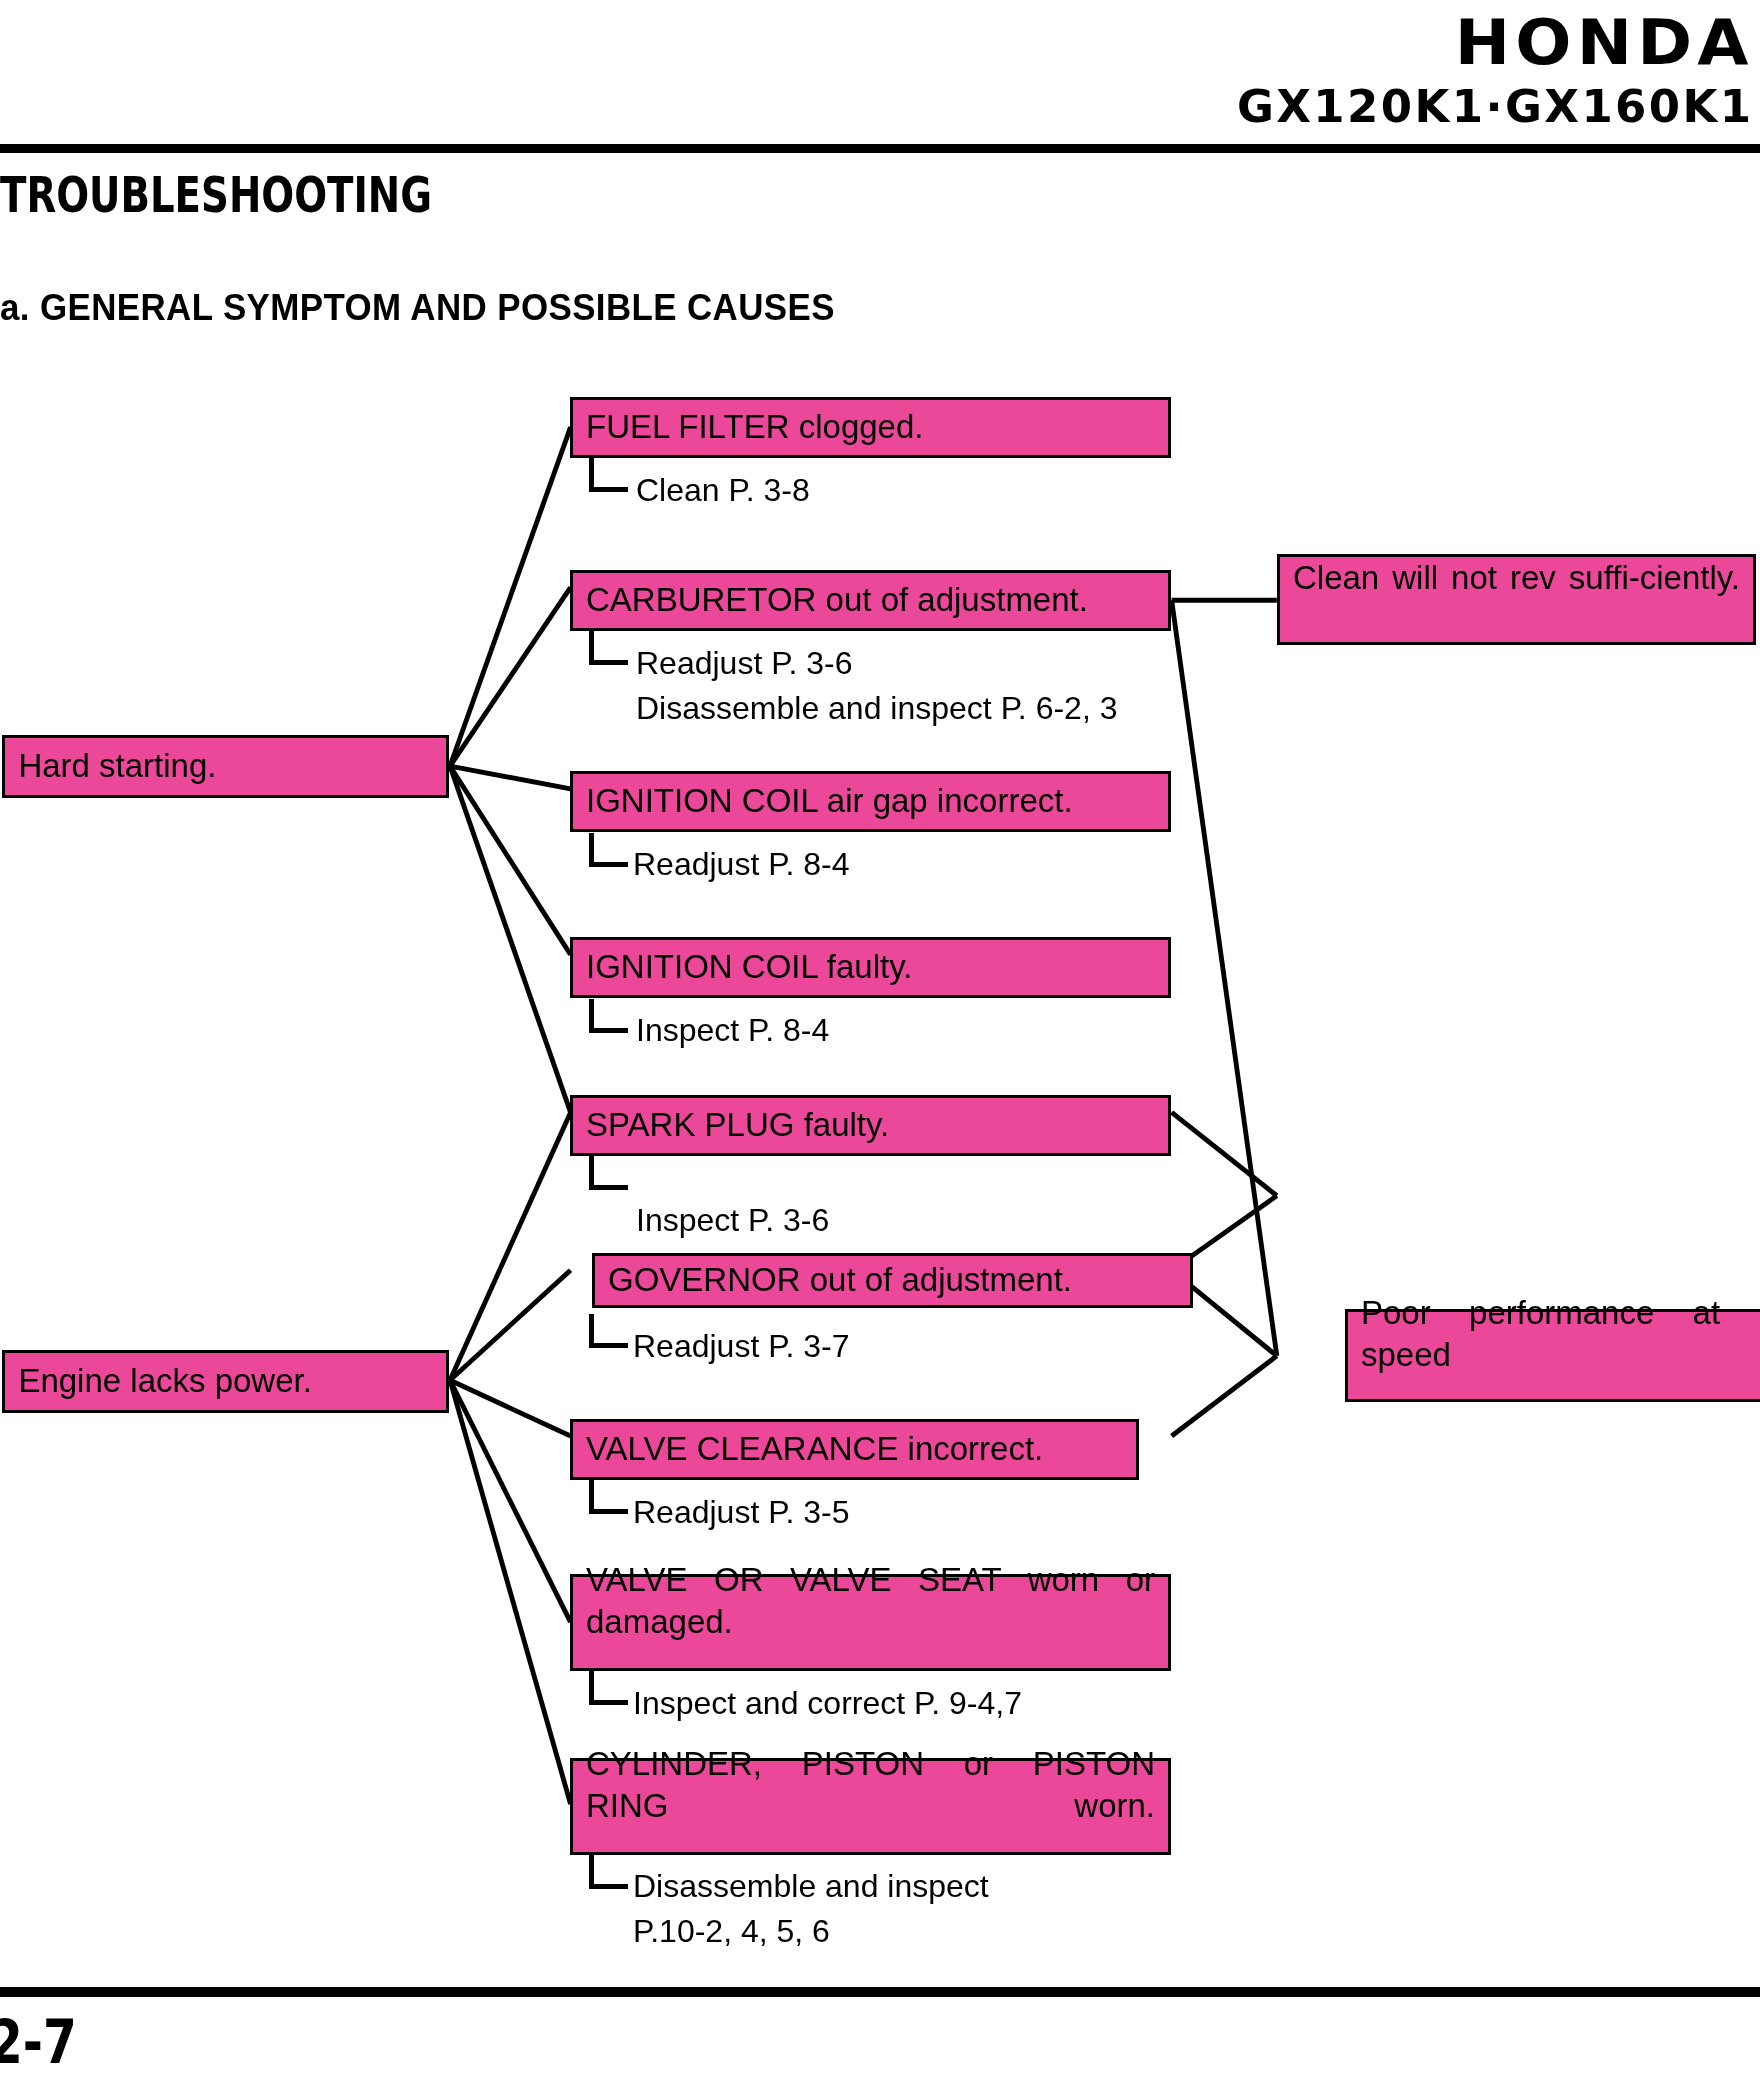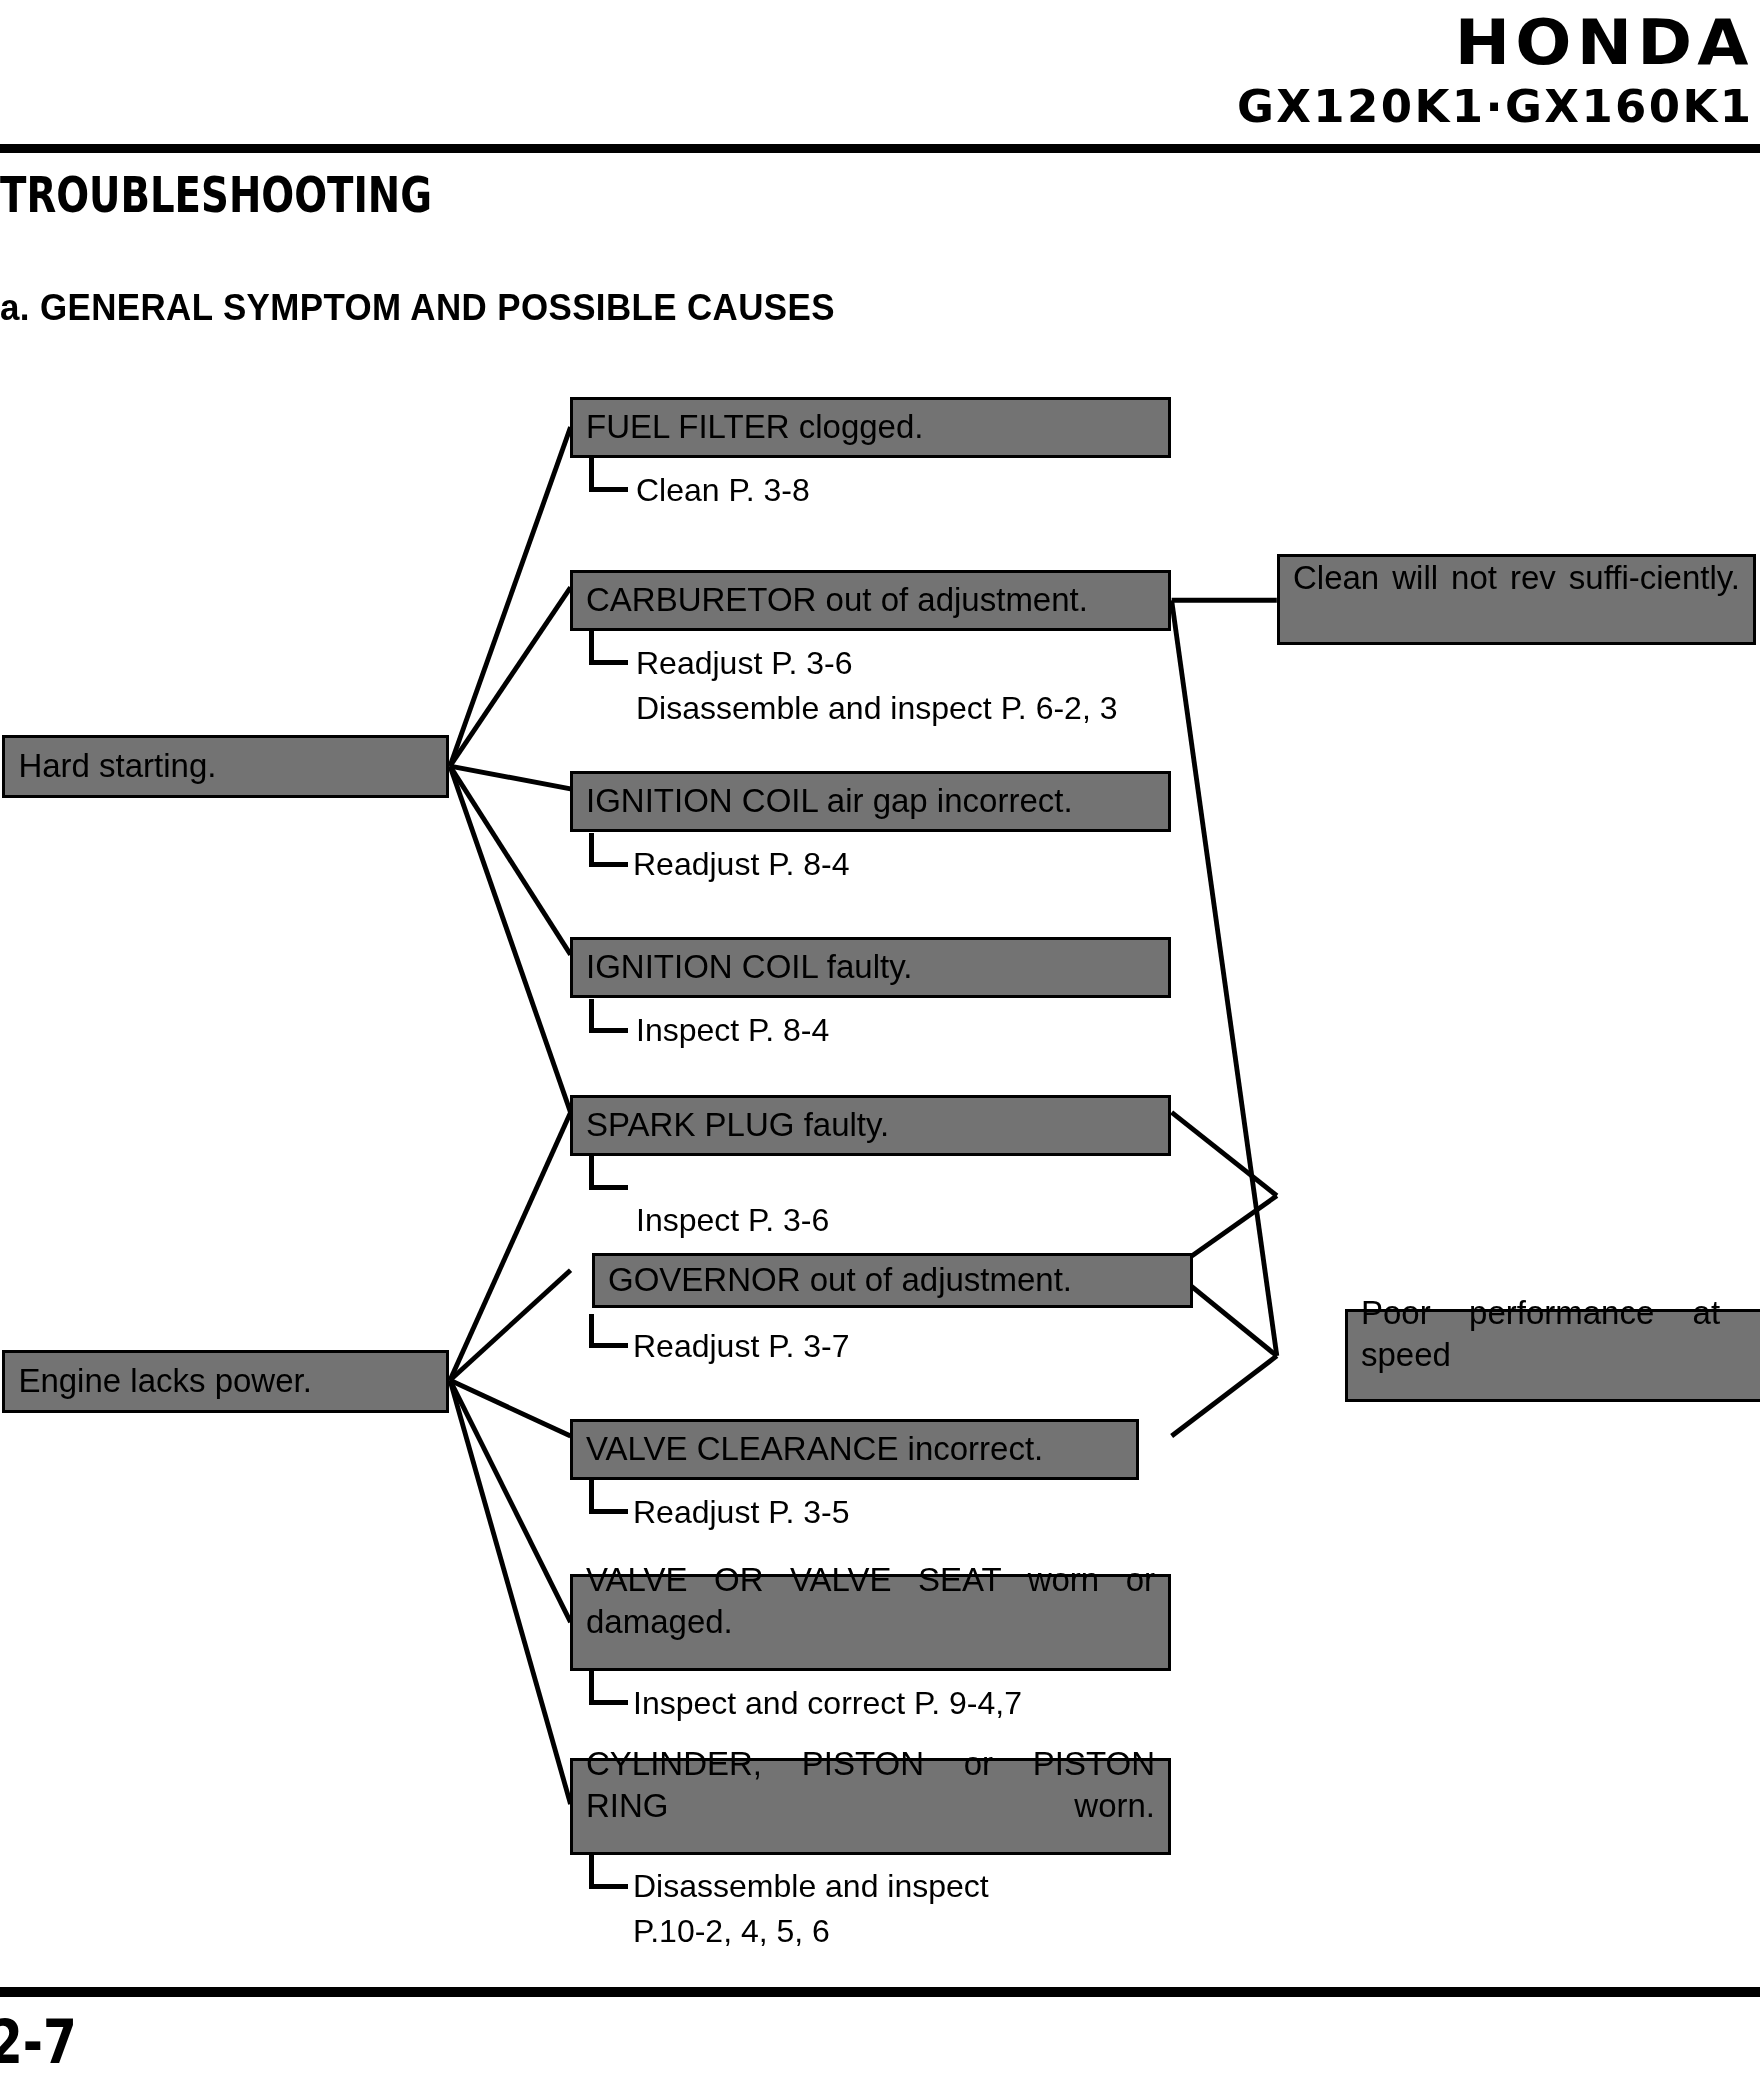--- a/index.html
+++ b/index.html
@@ -98,21 +98,21 @@
   #diagram {
     position: absolute;
     left: 0;
     top: 0;
     width: 1760px;
     height: 2097px;
   }
   .node {
     position: absolute;
     border: 3.2px solid #000000;
-    background: #737373;
+    background: #ec4899;
     box-sizing: border-box;
     display: flex;
     align-items: center;
     z-index: 5;
   }
   .node .txt {
     display: block;
     width: 100%;
     padding: 0 13px;
     font-family: "Liberation Sans", sans-serif;

